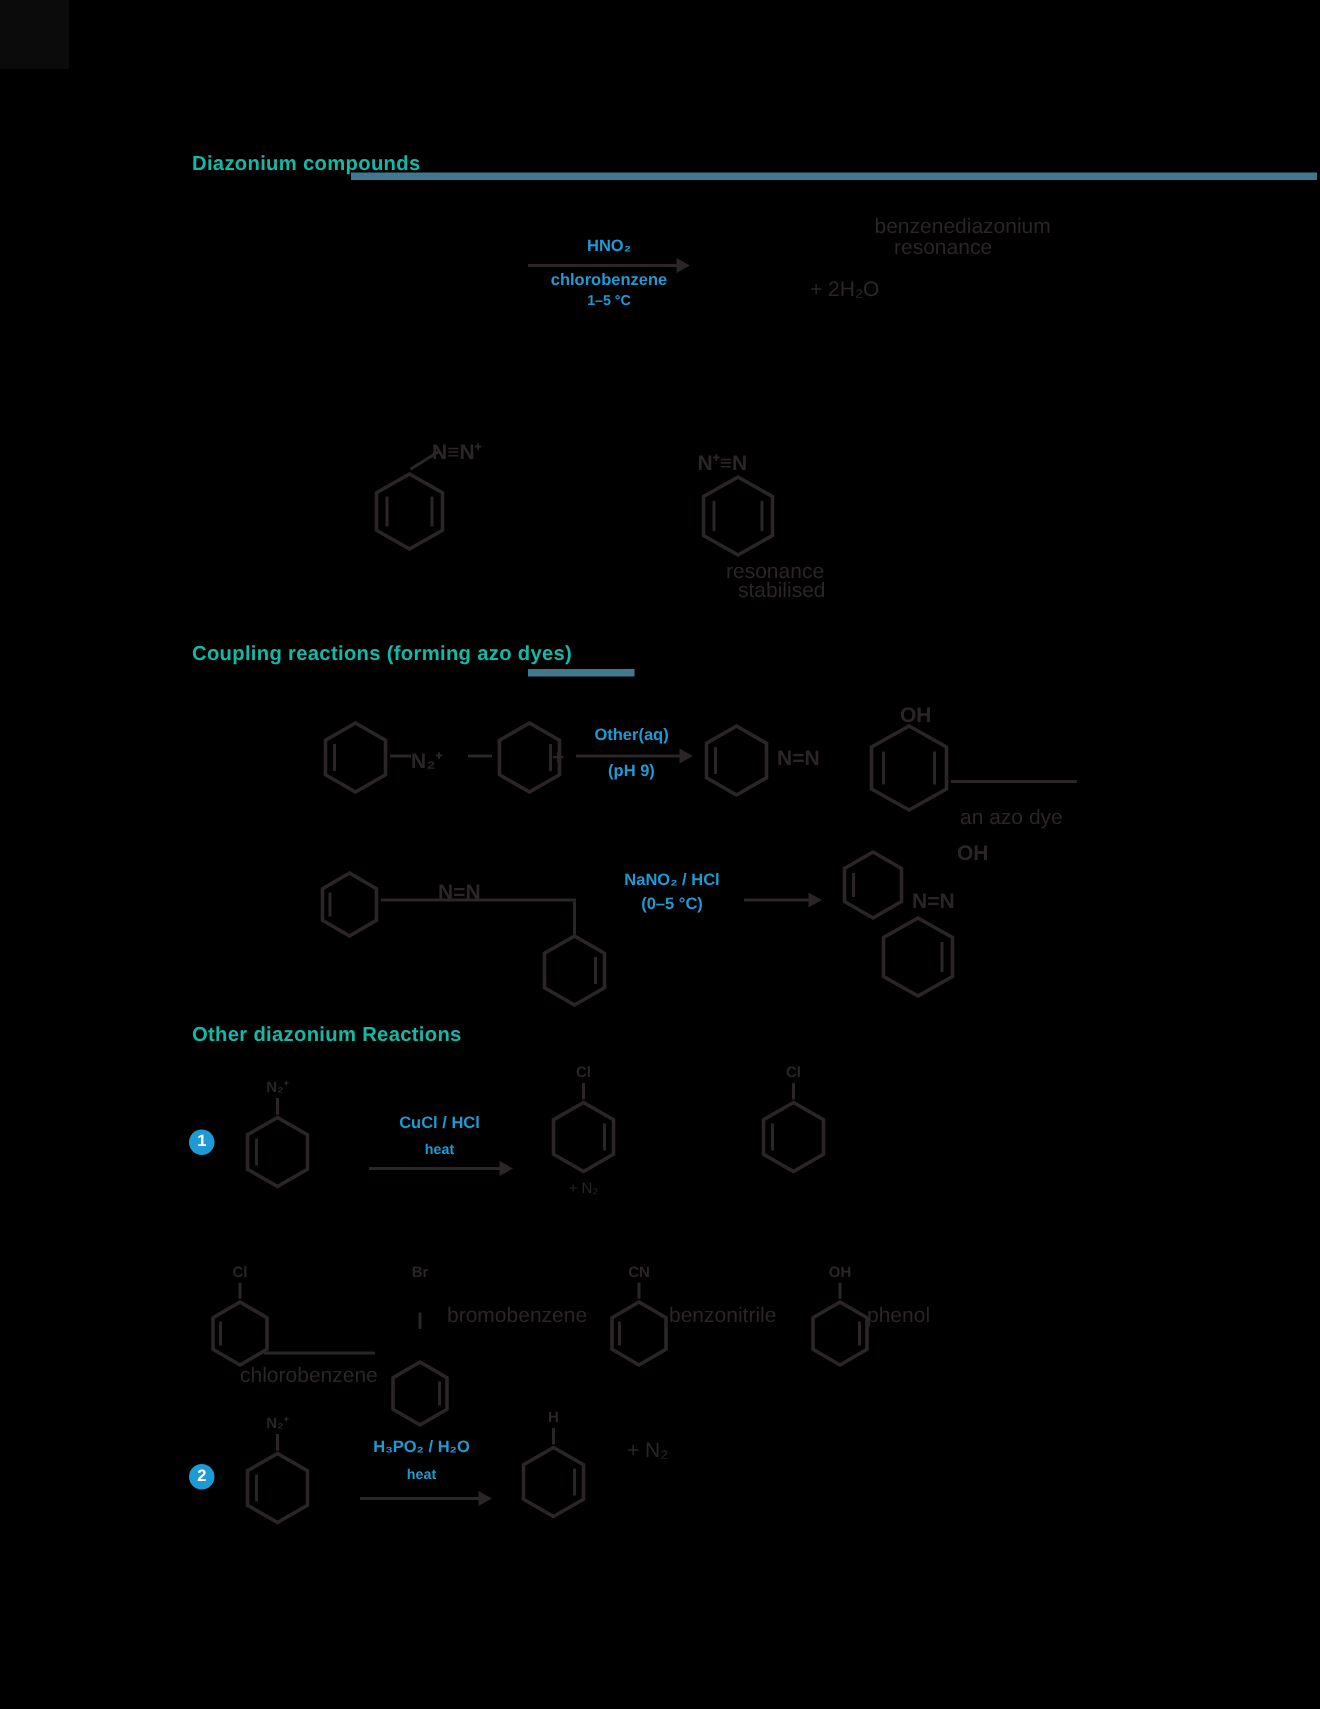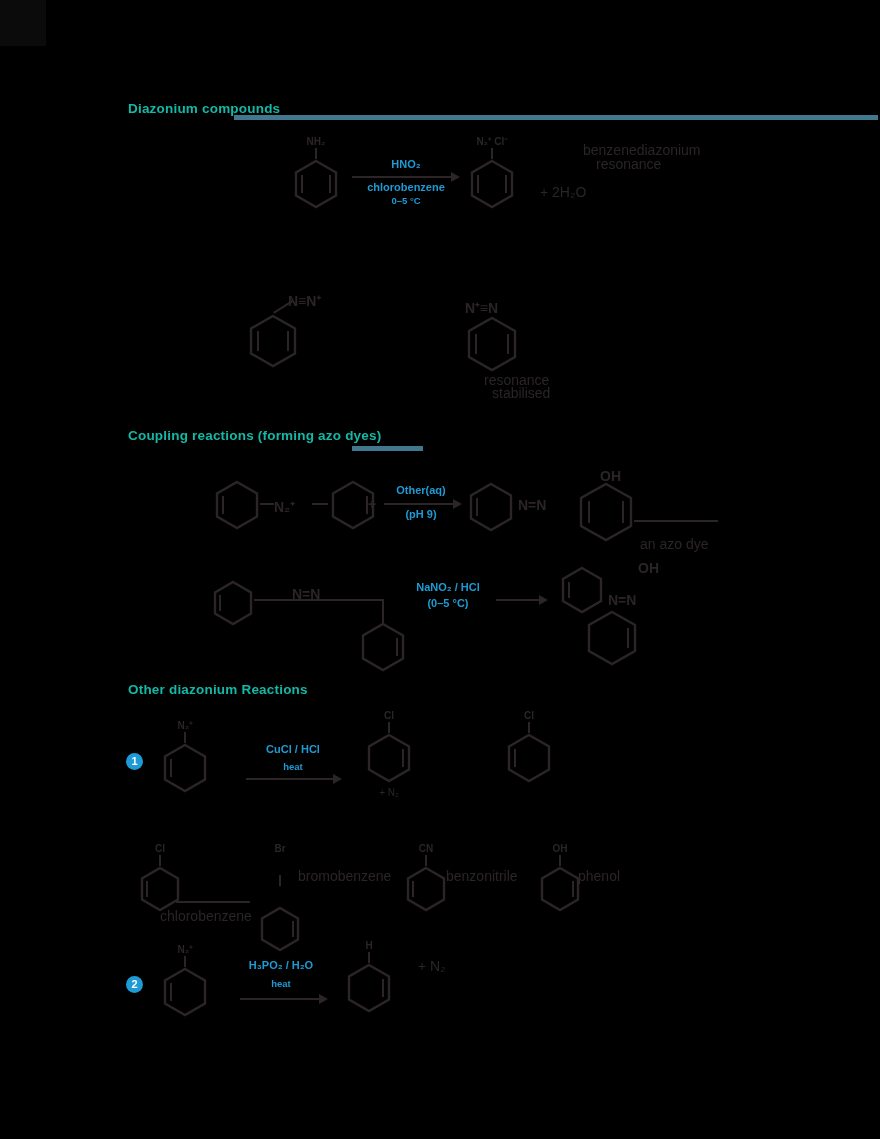--- a/index.html
+++ b/index.html
@@ -26,44 +26,26 @@
 </style>
 </head>
 <body>
 
 <div class="page">
   <div class="corner"></div>
 
   <div class="h" style="left:128px;top:101px;">Diazonium compounds</div>
   <div class="rule" style="left:234px;top:115px;width:644px;"></div>
 
-  <div class="mol" style="left:280px;top:136px;width:72px;">
-    <div class="lbl">NH₂</div>
-    <div class="bond"></div>
-    <svg class="hex" width="46" height="50" viewBox="0 0 46 50">
-      <polygon points="23,2 43,13.5 43,36.5 23,48 3,36.5 3,13.5" fill="none" stroke="#2b2527" stroke-width="2.4"></polygon>
-      <line x1="9" y1="16" x2="9" y2="34" stroke="#2b2527" stroke-width="2"></line>
-      <line x1="37" y1="16" x2="37" y2="34" stroke="#2b2527" stroke-width="2"></line>
-    </svg>
-  </div>
 
   <div class="blue" style="left:350px;top:158px;width:112px;text-align:center;">HNO₂</div>
   <div class="arrow" style="left:352px;top:176px;width:106px;"></div>
   <div class="blue" style="left:348px;top:181px;width:116px;">chlorobenzene</div>
-  <div class="blue sm" style="left:350px;top:195px;width:112px;">0–5 °C</div>
-
-  <div class="mol" style="left:452px;top:136px;width:80px;">
-    <div class="lbl">N₂⁺ Cl⁻</div>
-    <div class="bond"></div>
-    <svg class="hex" width="46" height="50" viewBox="0 0 46 50">
-      <polygon points="23,2 43,13.5 43,36.5 23,48 3,36.5 3,13.5" fill="none" stroke="#2b2527" stroke-width="2.4"></polygon>
-      <line x1="9" y1="16" x2="9" y2="34" stroke="#2b2527" stroke-width="2"></line>
-      <line x1="37" y1="16" x2="37" y2="34" stroke="#2b2527" stroke-width="2"></line>
-    </svg>
-  </div>
+  <div class="blue sm" style="left:350px;top:195px;width:112px;">1–5 °C</div>
+
 
   <div class="ink" style="left:583px;top:142px;">benzenediazonium</div>
   <div class="ink" style="left:596px;top:156px;">resonance</div>
   <div class="ink" style="left:540px;top:184px;">+ 2H₂O</div>
 
   <div class="ink b" style="left:288px;top:291px;">N≡N⁺</div>
   <div class="hline" style="left:272px;top:306px;width:22px;transform:rotate(-32deg);"></div>
   <svg class="hex" style="position:absolute;left:248px;top:314px;" width="50" height="54" viewBox="0 0 50 54">
     <polygon points="25,2 47,14.5 47,39.5 25,52 3,39.5 3,14.5" fill="none" stroke="#2b2527" stroke-width="2.4"></polygon>
     <line x1="10" y1="17" x2="10" y2="37" stroke="#2b2527" stroke-width="2"></line>

